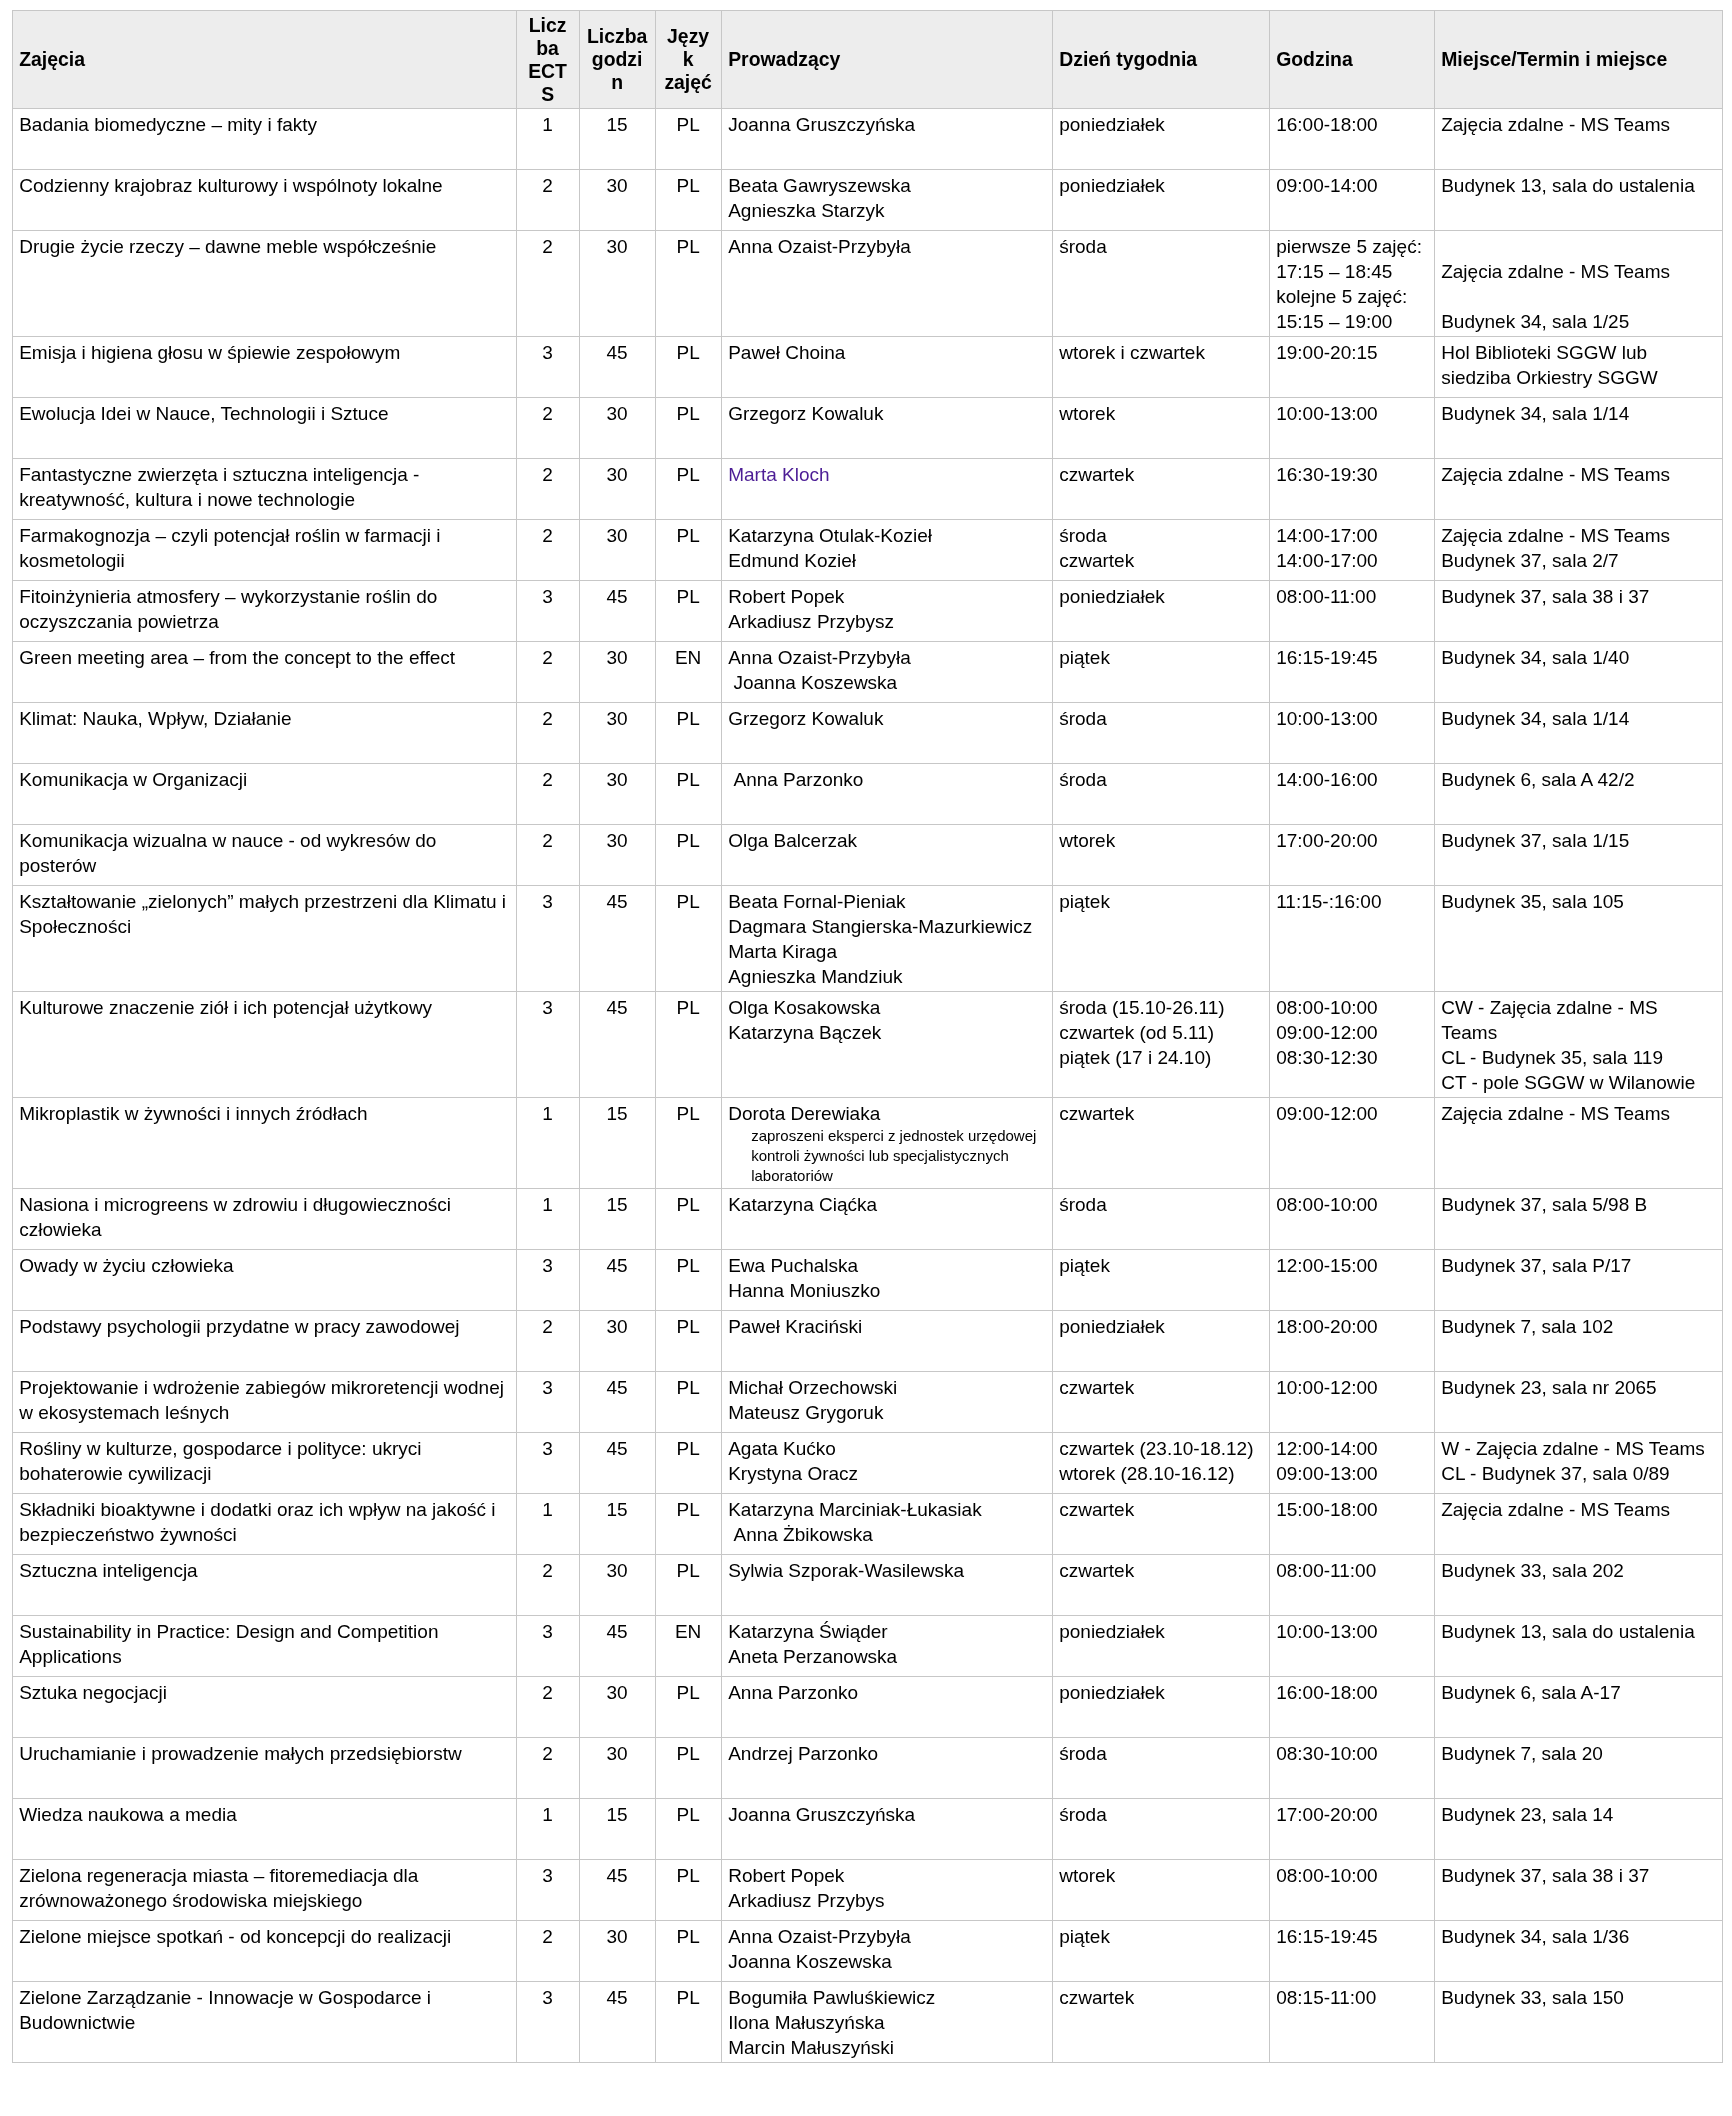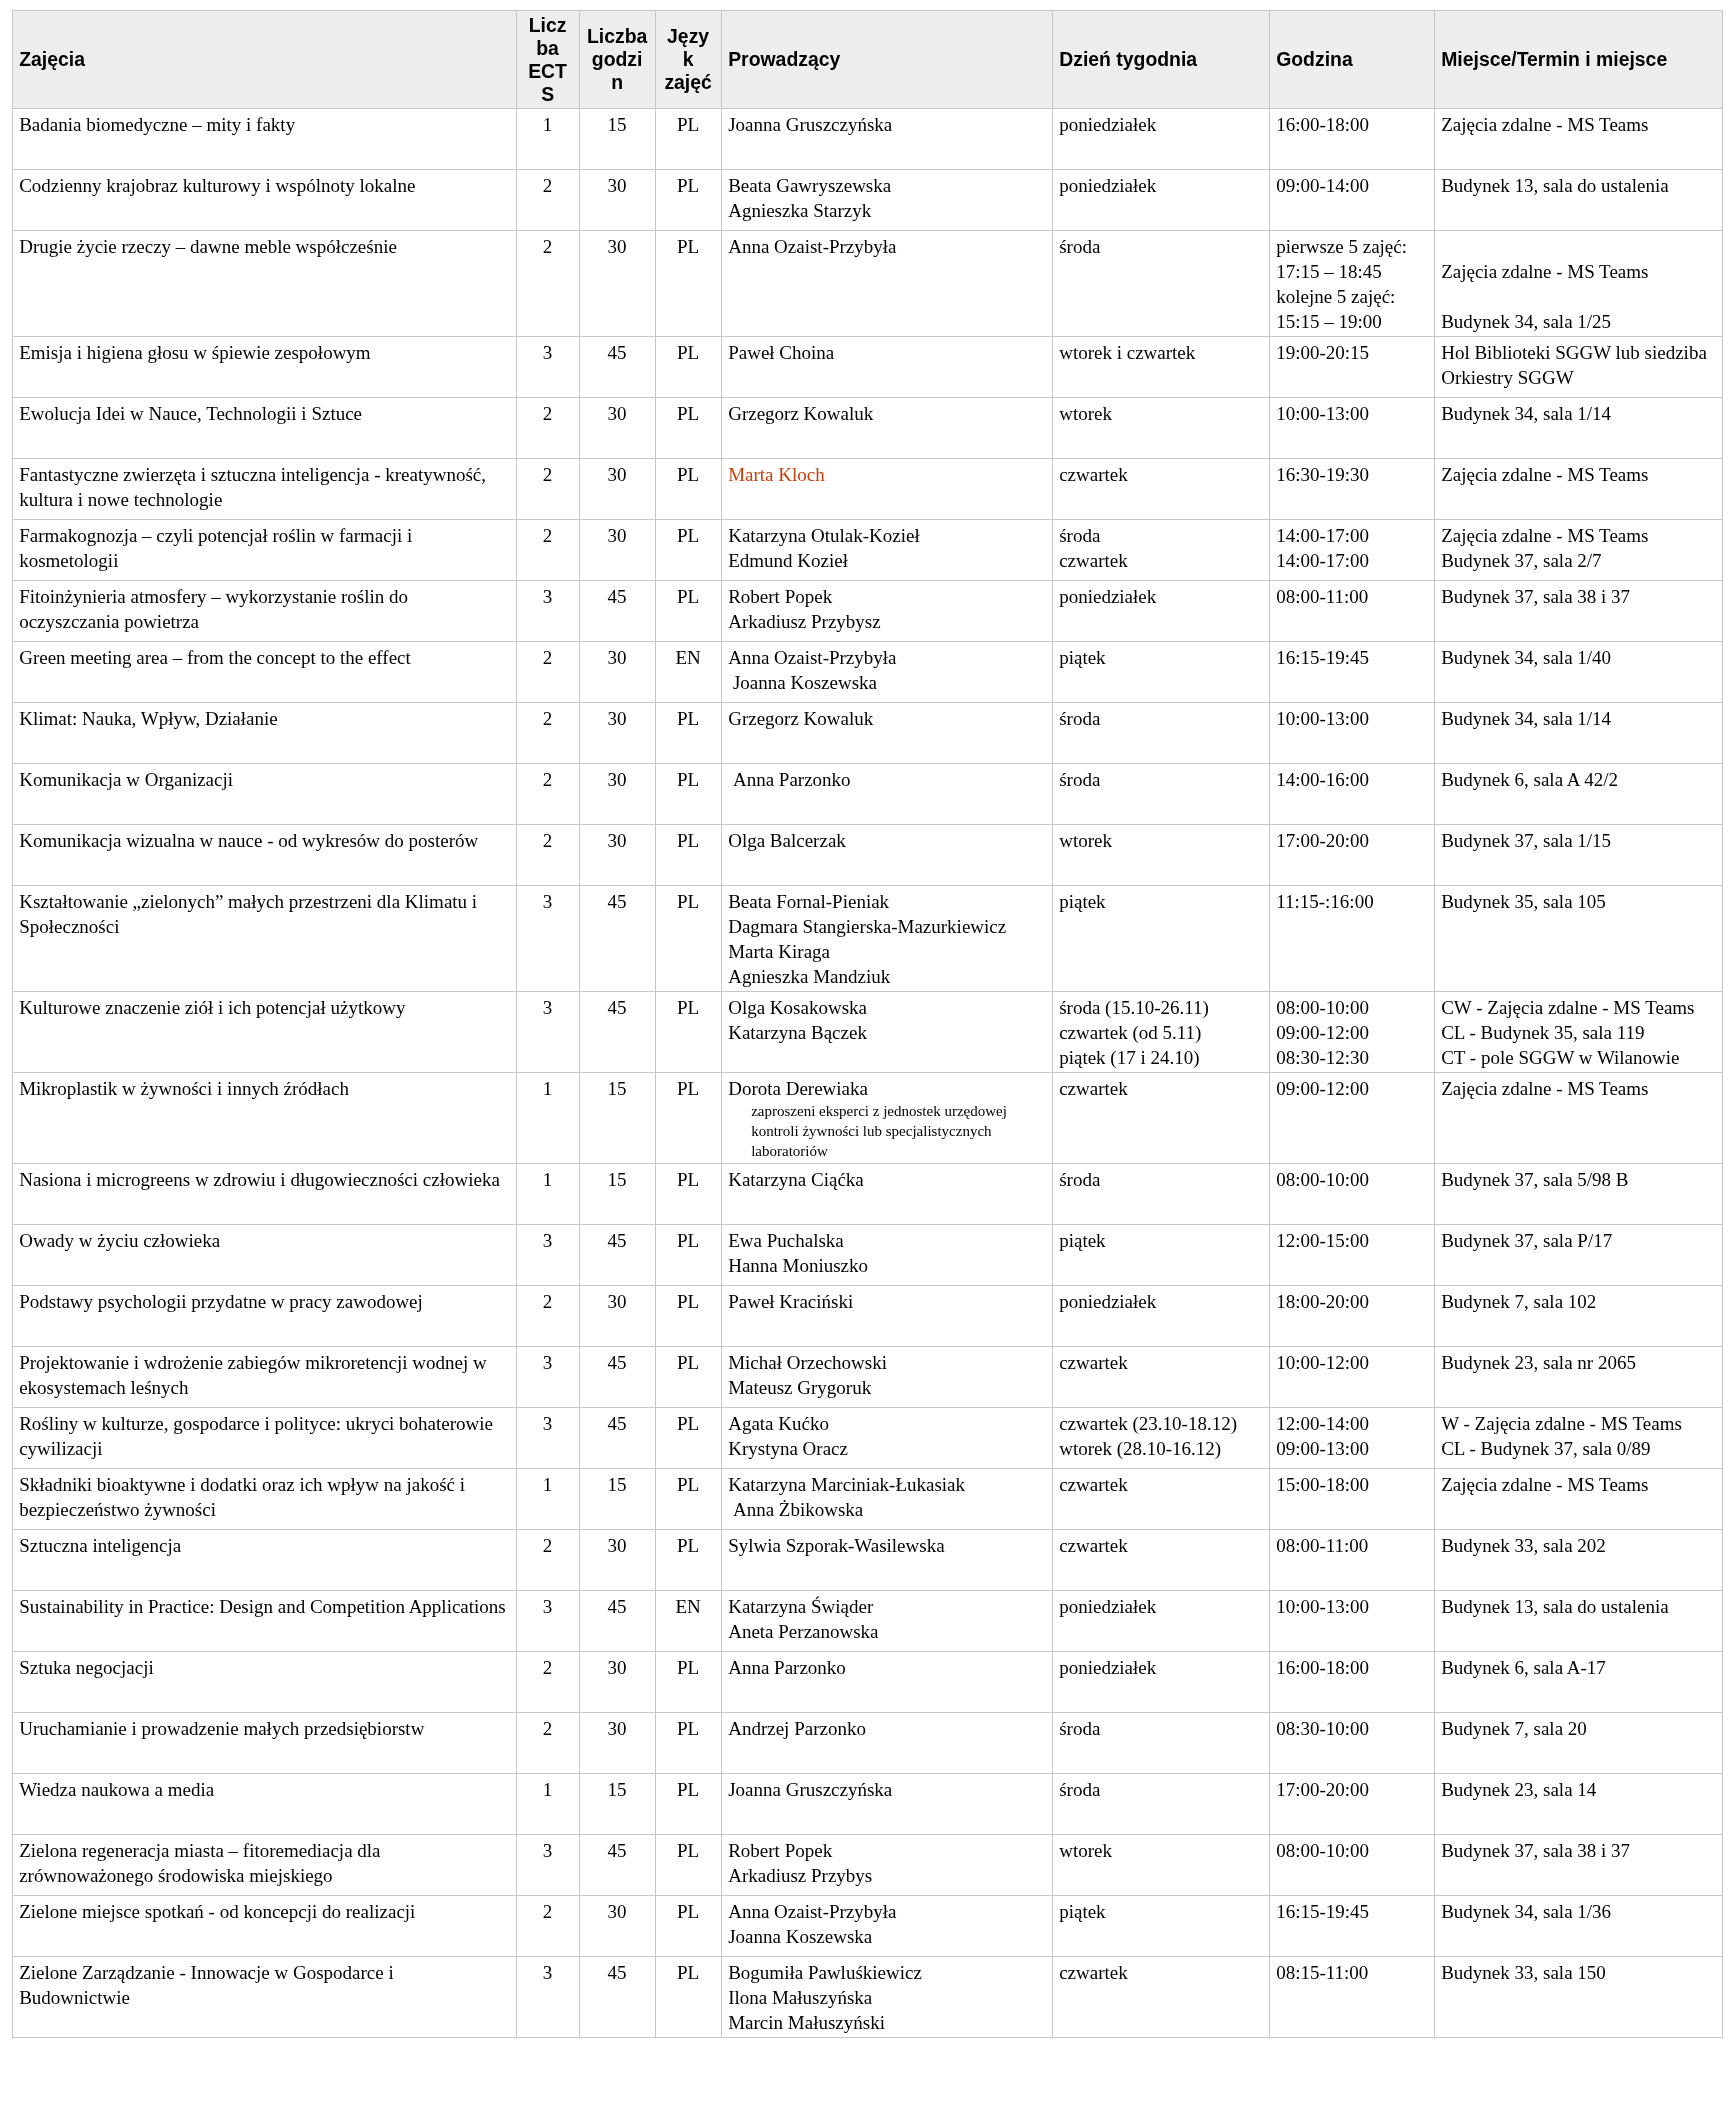--- a/index.html
+++ b/index.html
@@ -27,26 +27,26 @@
     word-wrap:break-word;
   }
   thead th{
     background:#ededed;
     font-weight:bold;
     vertical-align:middle;
     height:48px;
     line-height:23px;
     font-size:19.4px;
   }
-  tbody tr{ height:61px;font-family:Liberation Serif, serif; }
+  tbody tr{ height:61px; }
   .align-left{ text-align:left; }
   .align-center{ text-align:center; }
   .line{ min-height:25px; }
   .line.small{ font-size:15px; line-height:20px; min-height:20px;margin-left:23px; }
-  .line.green{ color:#c2410c; }
+  .line.green{ color:#4c1d95; }
 </style>
 </head>
 <body>
 
 <div class="page">
   <table class="schedule">
     <colgroup>
       <col class="c-zajecia">
         <col class="c-ects">
         <col class="c-godziny">

